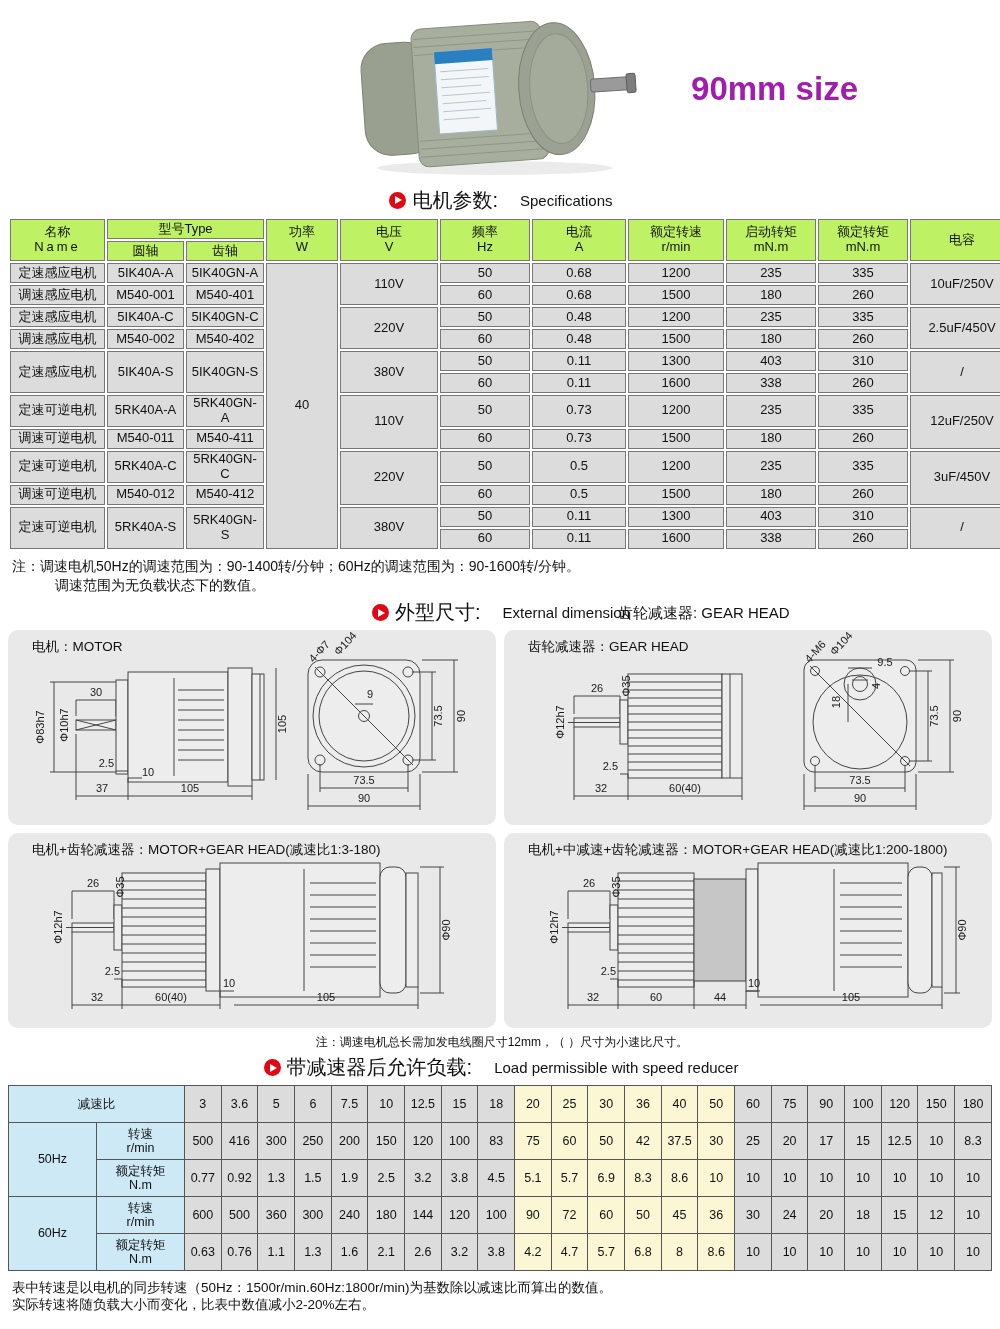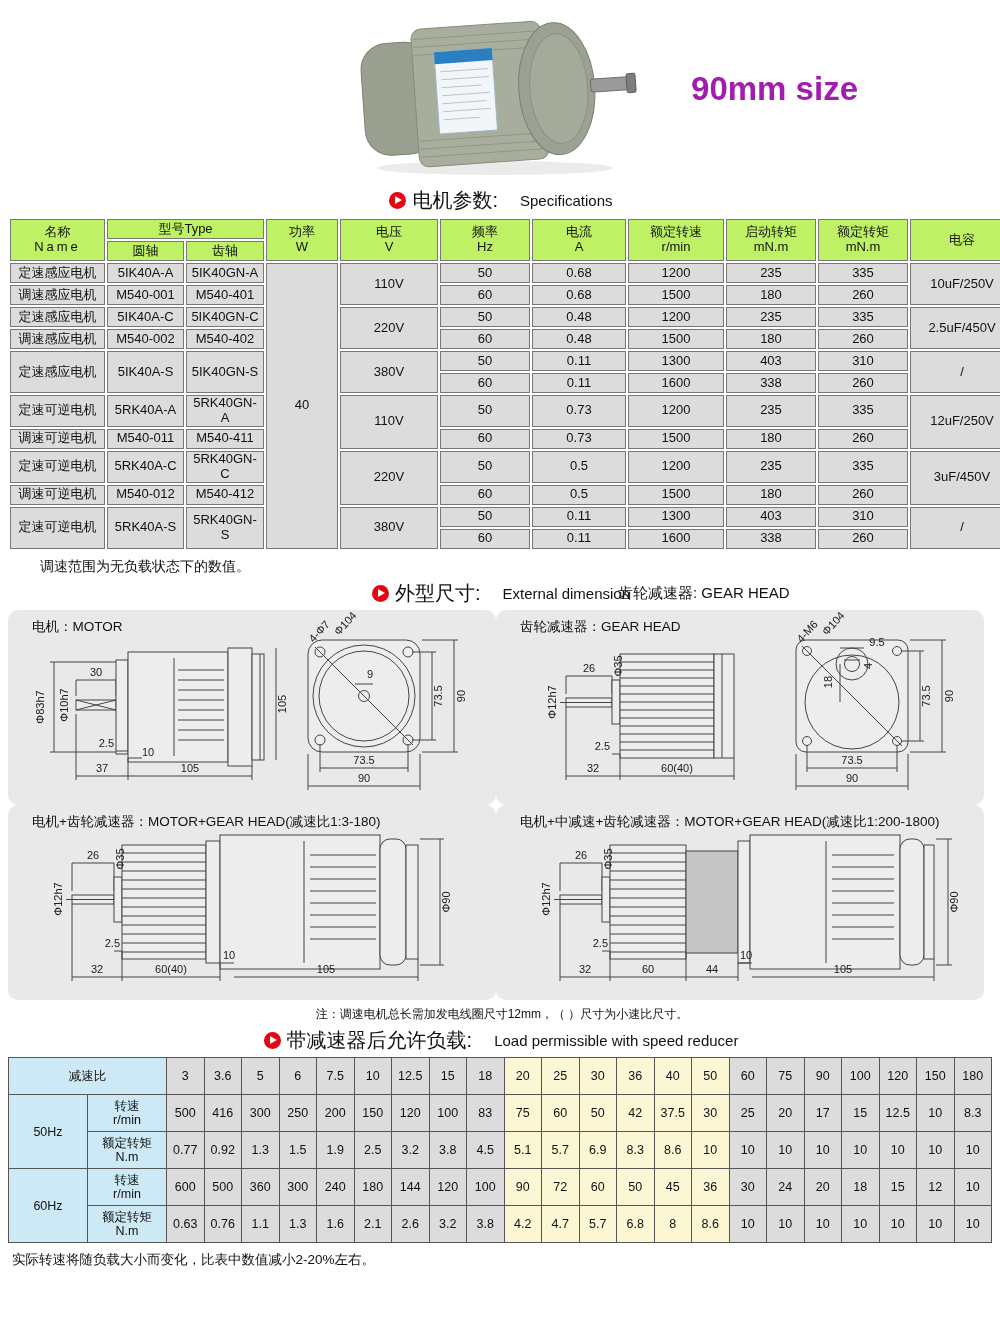--- a/index.html
+++ b/index.html
@@ -21,36 +21,36 @@
   .tag.motor{left:385px;margin-top:31px;}
   .tag.gear{left:608px;}
 
   .spec-table{border-collapse:separate;border-spacing:2px;table-layout:fixed;width:984px;
           margin:0 8px;font-size:13px;text-align:center;}
   .spec-table th,.spec-table td{border:1px solid #777;background:#dcdcdc;padding:0 2px;
           height:20px;font-weight:normal;line-height:1.15;overflow:hidden;}
   .spec-table th{background:#bef264;}
   .sp{letter-spacing:3px;}
   .spec-note{font-size:14px;margin:6px 8px 2px 12px;line-height:1.4;}
-  .spec-note .l2{margin-left:28px;}
-
-  .dim-grid{display:grid;grid-template-columns:488px 488px;margin:2px 8px 0;}
+  .spec-note .l2{margin-left:43px;}
+
+  .dim-grid{display:grid;grid-template-columns:488px 488px;gap:8px;margin:2px 8px 0;}
   .panel{position:relative;background:#e9e9e9;border-radius:10px;width:488px;height:195px;overflow:hidden;}
   .panel-title{position:absolute;left:24px;top:8px;font-size:13.5px;z-index:2;}
   .panel svg{position:absolute;left:0;top:0;font-family:inherit;}
   svg text{font-size:11px;fill:#1a1a1a;}
   .dim-note{font-size:12px;margin:6px 8px 0 12px;text-align:center;}
 
   .load-table{border-collapse:collapse;table-layout:fixed;width:984px;margin:2px 8px 0;
           font-size:12.5px;text-align:center;}
   .load-table td{border:1px solid #555;background:#dcdcdc;padding:0 1px;height:37px;
           line-height:1.15;overflow:hidden;}
   .load-table .lbl{background:#cde9f5;}
   .load-table .hl{background:#fbf7d5;}
-  .load-table .ratio-lbl{width:158px;}
+  .load-table .ratio-lbl{width:176px;}
   .load-table .w1{width:70px;}
 
   .footnotes{margin:8px 0 0 12px;font-size:13.5px;line-height:1.26;}
 </style>
 </head>
 <body>
 
 <div class="top">
   <svg class="photo" width="300" height="172" viewBox="0 0 300 172">
     <ellipse cx="150" cy="162" rx="118" ry="7" fill="rgba(0,0,0,0.08)"></ellipse>
@@ -258,20 +258,21 @@
     <td>60</td>
     <td>0.11</td>
     <td>1600</td>
     <td>338</td>
     <td>260</td>
   </tr>
 </tbody>
   </table>
 
 <div class="spec-note">
+  <div>注：调速电机50Hz的调速范围为：90-1400转/分钟；60Hz的调速范围为：90-1600转/分钟。</div>
   <div class="l2">调速范围为无负载状态下的数值。</div>
 </div>
 
 <div class="sec-hdr">
   <span class="bullet"></span>
   <span class="sec-zh">外型尺寸:</span>
   <span class="sec-en">External dimension</span>
   <span class="tag motor">电机: MOTOR</span>
   <span class="tag gear">齿轮减速器: GEAR HEAD</span>
 </div>
@@ -647,15 +648,16 @@
         <td>10</td>
         <td>10</td>
         <td>10</td>
         <td>10</td>
         <td>10</td>
       </tr>
 </tbody>
   </table>
 
 <div class="footnotes">
+  <div>表中转速是以电机的同步转速（50Hz：1500r/min.60Hz:1800r/min)为基数除以减速比而算出的数值。</div>
   <div>实际转速将随负载大小而变化，比表中数值减小2-20%左右。</div>
 
 </div>
 
 </body></html>

